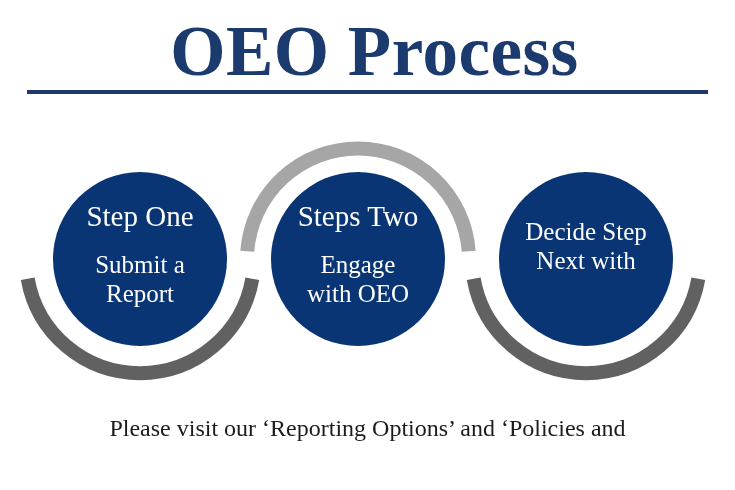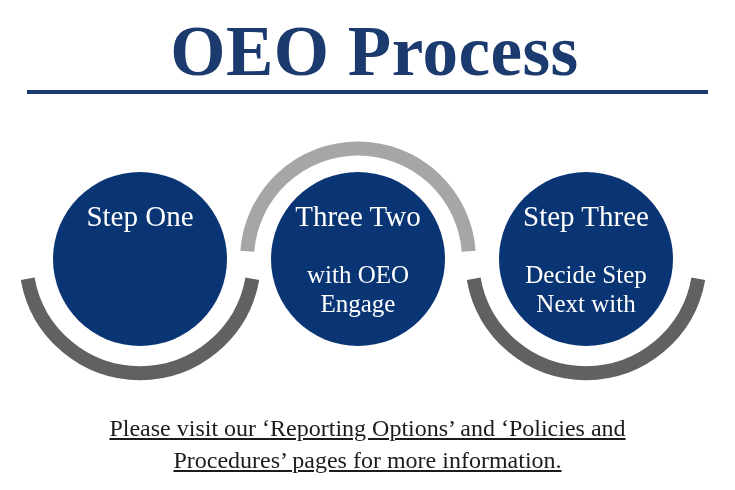--- a/index.html
+++ b/index.html
@@ -45,21 +45,20 @@
     height: 174px;
     border-radius: 50%;
     background: #0a3574;
     color: #ffffff;
     box-sizing: border-box;
     display: flex;
     flex-direction: column;
     align-items: center;
     padding-top: 28px;
     text-align: center;
-    gap: 10px;
   }
   .step-circle.c1 { left: 53px;  top: 172px; }
   .step-circle.c2 { left: 271px; top: 172px; }
   .step-circle.c3 { left: 499px; top: 172px; }
   .step-heading {
     font-size: 29px;
     line-height: 33px;
     white-space: nowrap;
   }
   .step-body {
@@ -69,56 +68,57 @@
   }
   .footer {
     position: absolute;
     top: 412px;
     left: 0;
     width: 100%;
     text-align: center;
     font-size: 24px;
     line-height: 32px;
     color: #1c1c1c;
-    text-decoration: underline;
   }
 </style>
 </head>
 <body>
 
 <div class="canvas">
 
   <h1 class="title">OEO Process</h1>
 
   <div class="divider"></div>
 
   <svg class="arcs" viewBox="0 0 735 490" xmlns="http://www.w3.org/2000/svg">
     <path d="M 27.7 278.8 A 114 114 0 0 0 252.3 278.8" fill="none" stroke="#616161" stroke-width="14" stroke-linecap="butt"></path>
     <path d="M 247.3 251.3 A 111 111 0 0 1 468.7 251.3" fill="none" stroke="#a6a6a6" stroke-width="14" stroke-linecap="butt"></path>
     <path d="M 473.7 278.8 A 114 114 0 0 0 698.3 278.8" fill="none" stroke="#616161" stroke-width="14" stroke-linecap="butt"></path>
   </svg>
 
   <div class="step-circle c1">
     <div class="step-heading">Step One</div>
+    <div class="step-body">
+      <div>Submit a</div>
+      <div>Report</div>
+    </div>
   </div>
 
   <div class="step-circle c2">
-    <div class="step-heading">Three Two</div>
+    <div class="step-heading">Steps Two</div>
     <div class="step-body">
+      <div>Engage</div>
       <div>with OEO</div>
-      <div>Engage</div>
     </div>
   </div>
 
   <div class="step-circle c3">
-    <div class="step-heading">Step Three</div>
     <div class="step-body">
       <div>Decide Step</div>
       <div>Next with</div>
     </div>
   </div>
 
   <div class="footer">
     <div>Please visit our ‘Reporting Options’ and ‘Policies and</div>
-    <div>Procedures’ pages for more information.</div>
   </div>
 
 </div>
 
 </body></html>

